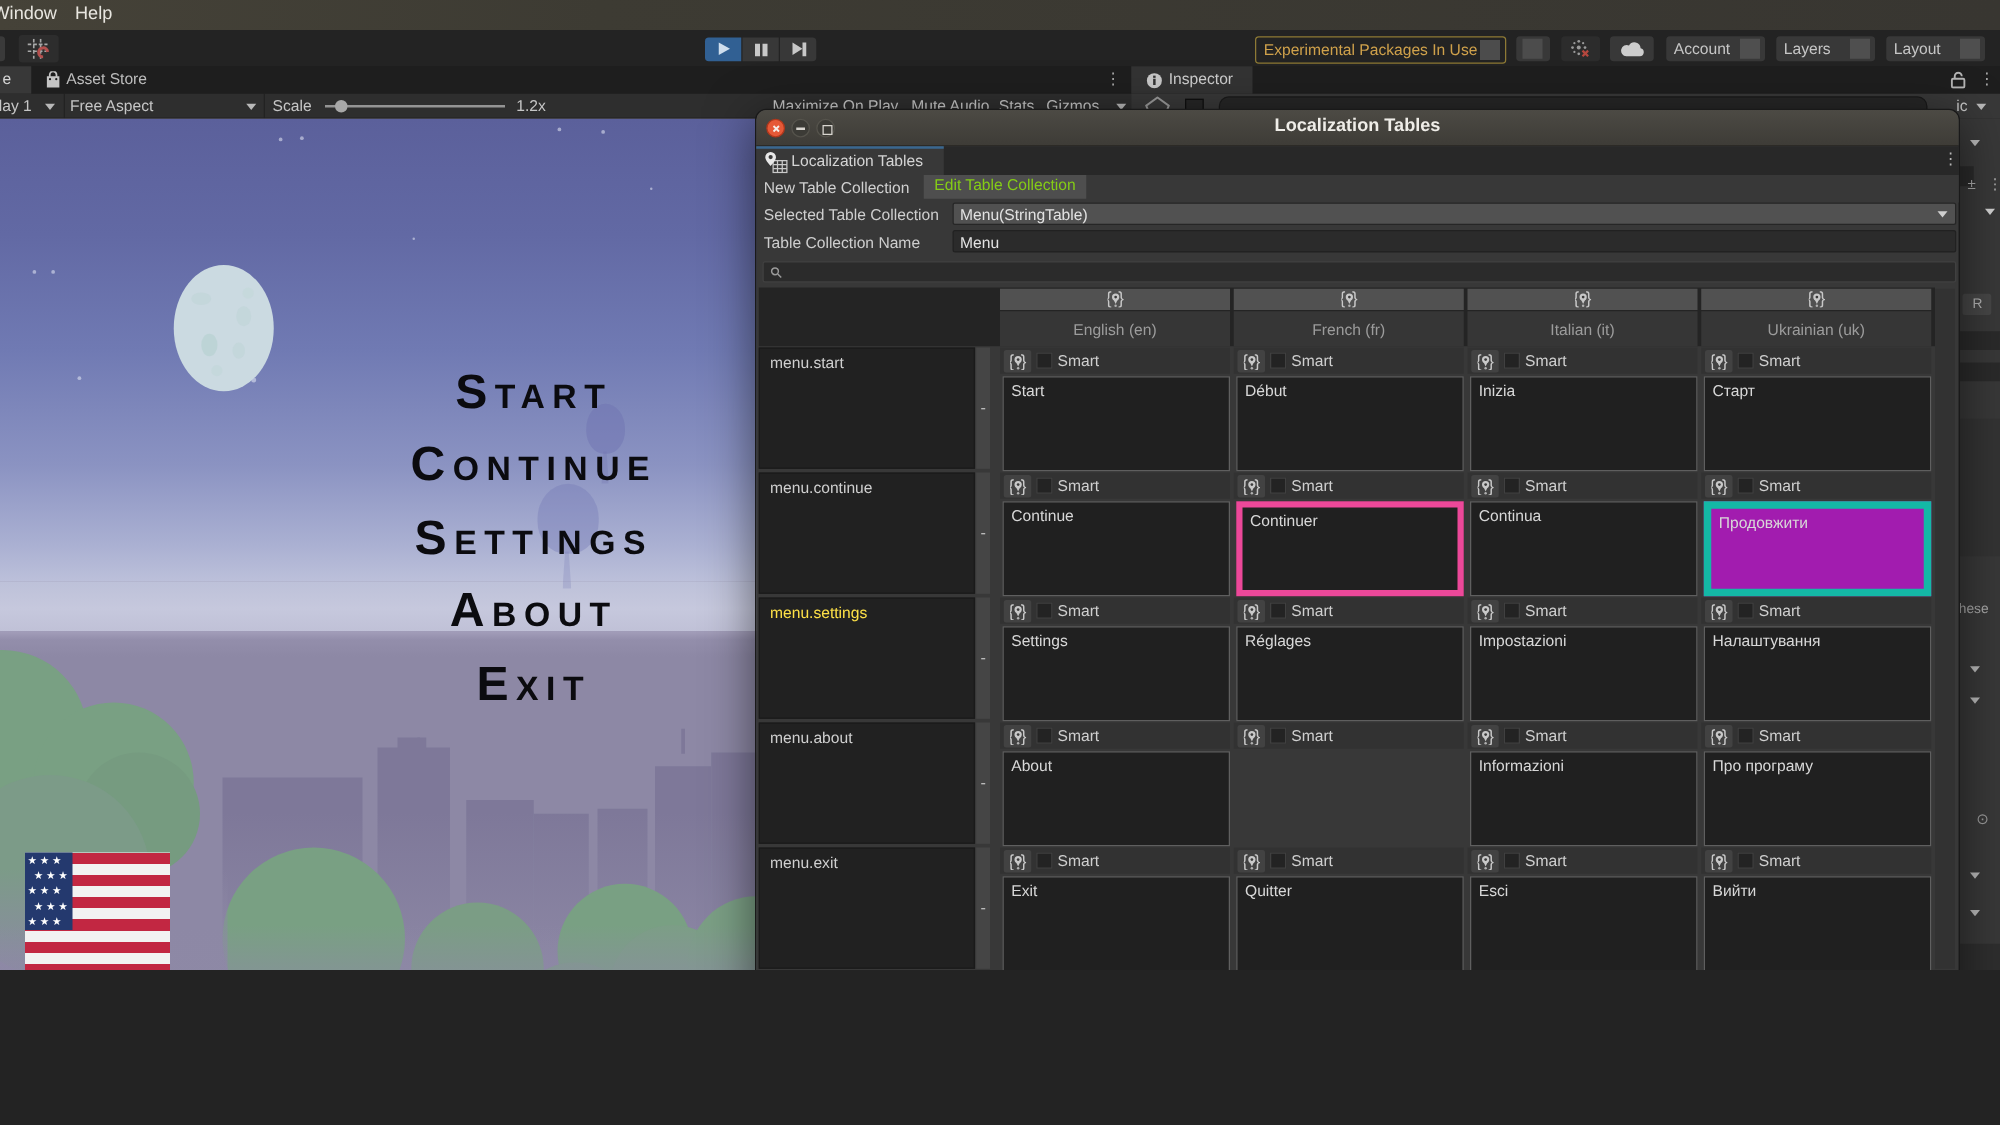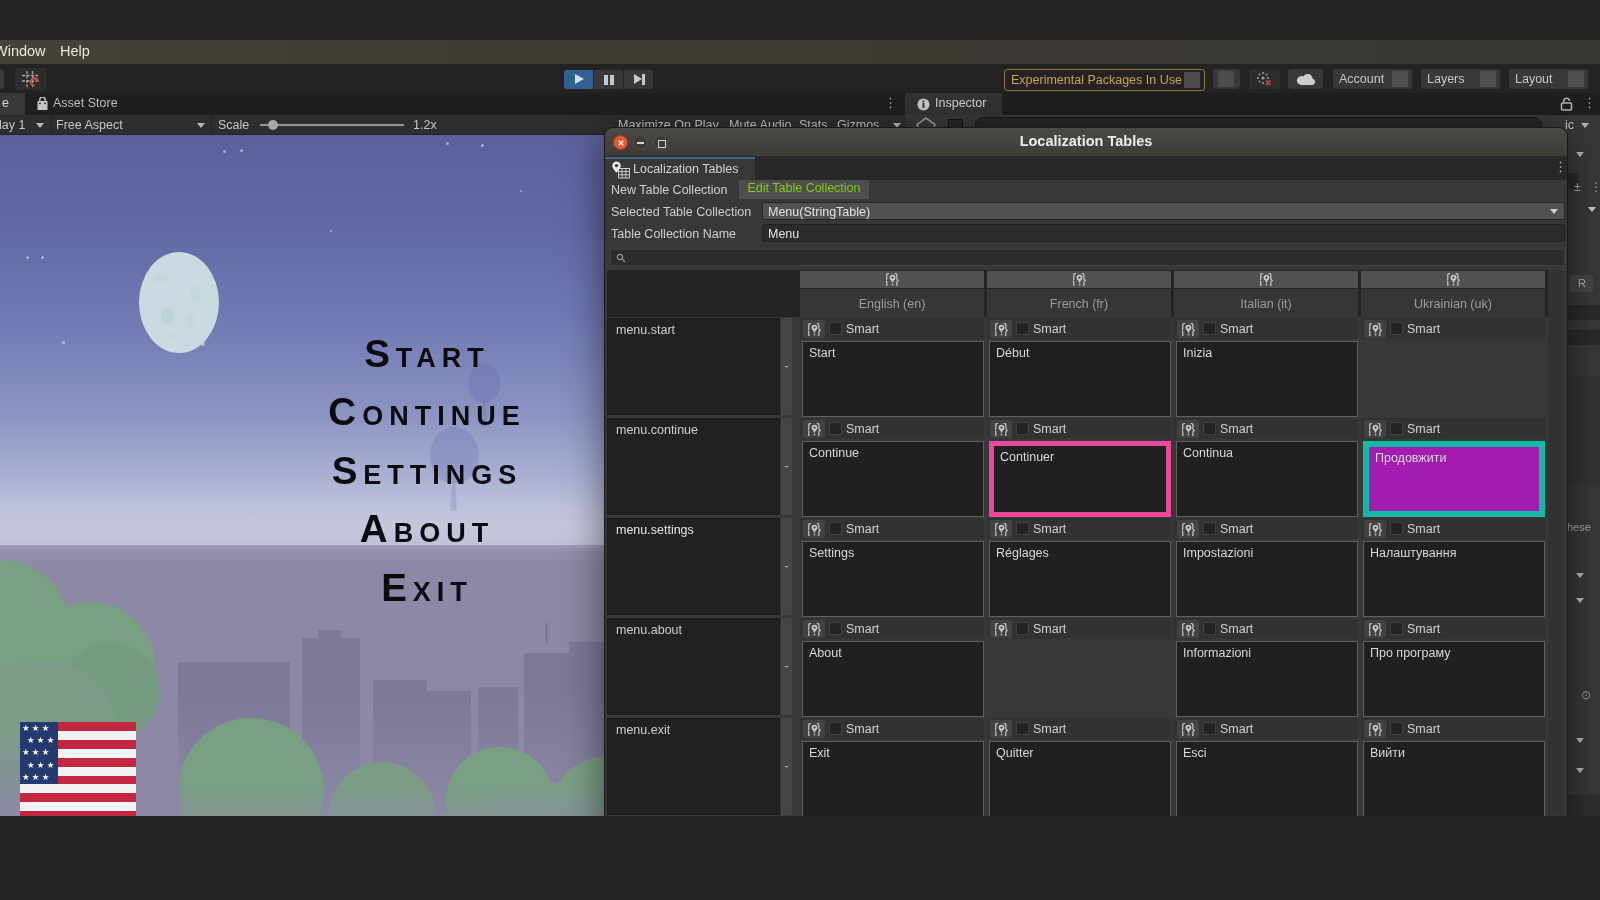--- a/index.html
+++ b/index.html
@@ -1,20 +1,20 @@
 <!DOCTYPE html>
 <html><head><meta charset="utf-8">
 <style>
 html,body{margin:0;padding:0;width:1600px;height:900px;overflow:hidden;background:#232323;
   font-family:"Liberation Sans",sans-serif;}
 .abs{position:absolute;}
 .arrow{width:0;height:0;border-left:4.5px solid transparent;border-right:4.5px solid transparent;border-top:5.5px solid #b8b8b8;}
 </style></head>
 <body>
-<div class="abs" style="left:0;top:0;width:1600px;height:776px;overflow:hidden;margin-top:40px;">
+<div class="abs" style="left:0;top:0;width:1600px;height:776px;overflow:hidden;">
 
 <div class="abs" style="left:0;top:0;width:1600px;height:24px;background:linear-gradient(90deg,#454238 0%,#3d3b33 30%,#383631 100%);">
  <span class="abs" style="left:-6px;top:3px;font-size:14.5px;color:#e8e6e0;">Window</span>
  <span class="abs" style="left:60px;top:3px;font-size:14.5px;color:#e8e6e0;">Help</span>
 </div>
 <div class="abs" style="left:0;top:24px;width:1600px;height:29px;background:#232323;">
  <div class="abs" style="left:-8px;top:5px;width:12px;height:20px;background:#3a3a3a;border-radius:3px;"></div>
  <div class="abs" style="left:15px;top:4px;width:32px;height:22px;background:#2d2d2d;border-radius:3px;">
    <svg class="abs" style="left:7px;top:3px" width="19" height="17" viewBox="0 0 19 17">
      <g stroke="#a8a8a8" stroke-width="1.3" stroke-dasharray="3 1.5">
@@ -420,20 +420,23 @@
           <text x="8.5" y="11.5" font-size="14" font-family="Liberation Sans" fill="#c8c8c8">}</text>
           <circle cx="6.5" cy="5.6" r="2.9" fill="#c8c8c8"></circle>
           <circle cx="6.5" cy="5.6" r="1.1" fill="#3a3a3a"></circle>
           <path d="M4.6 7.2 L6.5 11.2 L8.4 7.2 Z" fill="#c8c8c8"></path>
           <circle cx="6.5" cy="12.6" r="1" fill="#b0b0b0"></circle>
         </svg>
       </div>
  <div class="abs" style="left:29px;top:4px;width:13px;height:13px;background:#232323;border:1px solid #404040;box-sizing:border-box;"></div>
  <span class="abs" style="left:46px;top:4px;font-size:12.5px;color:#cfcfcf;">Smart</span>
 </div>
+<div class="abs" style="left:1363px;top:301px;width:182px;height:76px;background:#202020;border:1px solid #5f5f5f;box-sizing:border-box;">
+ <span class="abs" style="left:6px;top:4px;font-size:12.5px;color:#d8d8d8;">Старт</span>
+</div>
 <div class="abs" style="left:607px;top:378px;width:173px;height:97px;background:#212121;border:1px solid #1a1a1a;box-sizing:border-box;">
  <span class="abs" style="left:8px;top:4px;font-size:12.5px;color:#cfcfcf;">menu.continue</span>
 </div>
 <div class="abs" style="left:781px;top:378px;width:11px;height:97px;background:#454545;">
  <div class="abs" style="left:0;top:40px;width:11px;text-align:center;font-size:13px;color:#c0c0c0;">-</div>
 </div>
 <div class="abs" style="left:800px;top:378px;width:184px;height:21px;background:#323232;">
  <div class="abs" style="left:3px;top:2px;width:22px;height:18px;background:#424242;border-radius:2px;">
         <svg class="abs" style="left:4.5px;top:2px" width="13" height="14" viewBox="0 0 13 14">
           <text x="-1.5" y="11.5" font-size="14" font-family="Liberation Sans" fill="#c8c8c8">{</text>
@@ -495,21 +498,21 @@
           <circle cx="6.5" cy="12.6" r="1" fill="#b0b0b0"></circle>
         </svg>
       </div>
  <div class="abs" style="left:29px;top:4px;width:13px;height:13px;background:#232323;border:1px solid #404040;box-sizing:border-box;"></div>
  <span class="abs" style="left:46px;top:4px;font-size:12.5px;color:#cfcfcf;">Smart</span>
 </div>
 <div class="abs" style="left:1363px;top:401px;width:182px;height:76px;background:#a21caf;border:6px solid #14b8a6;box-sizing:border-box;text-align:center;">
  <span class="abs" style="left:6px;top:4px;font-size:12.5px;color:#d8d8d8;">Продовжити</span>
 </div>
 <div class="abs" style="left:607px;top:478px;width:173px;height:97px;background:#212121;border:1px solid #1a1a1a;box-sizing:border-box;">
- <span class="abs" style="left:8px;top:4px;font-size:12.5px;color:#e5e5e5;">menu.settings</span>
+ <span class="abs" style="left:8px;top:4px;font-size:12.5px;color:#fde047;">menu.settings</span>
 </div>
 <div class="abs" style="left:781px;top:478px;width:11px;height:97px;background:#454545;">
  <div class="abs" style="left:0;top:40px;width:11px;text-align:center;font-size:13px;color:#c0c0c0;">-</div>
 </div>
 <div class="abs" style="left:800px;top:478px;width:184px;height:21px;background:#323232;">
  <div class="abs" style="left:3px;top:2px;width:22px;height:18px;background:#424242;border-radius:2px;">
         <svg class="abs" style="left:4.5px;top:2px" width="13" height="14" viewBox="0 0 13 14">
           <text x="-1.5" y="11.5" font-size="14" font-family="Liberation Sans" fill="#c8c8c8">{</text>
           <text x="8.5" y="11.5" font-size="14" font-family="Liberation Sans" fill="#c8c8c8">}</text>
           <circle cx="6.5" cy="5.6" r="2.9" fill="#c8c8c8"></circle>

